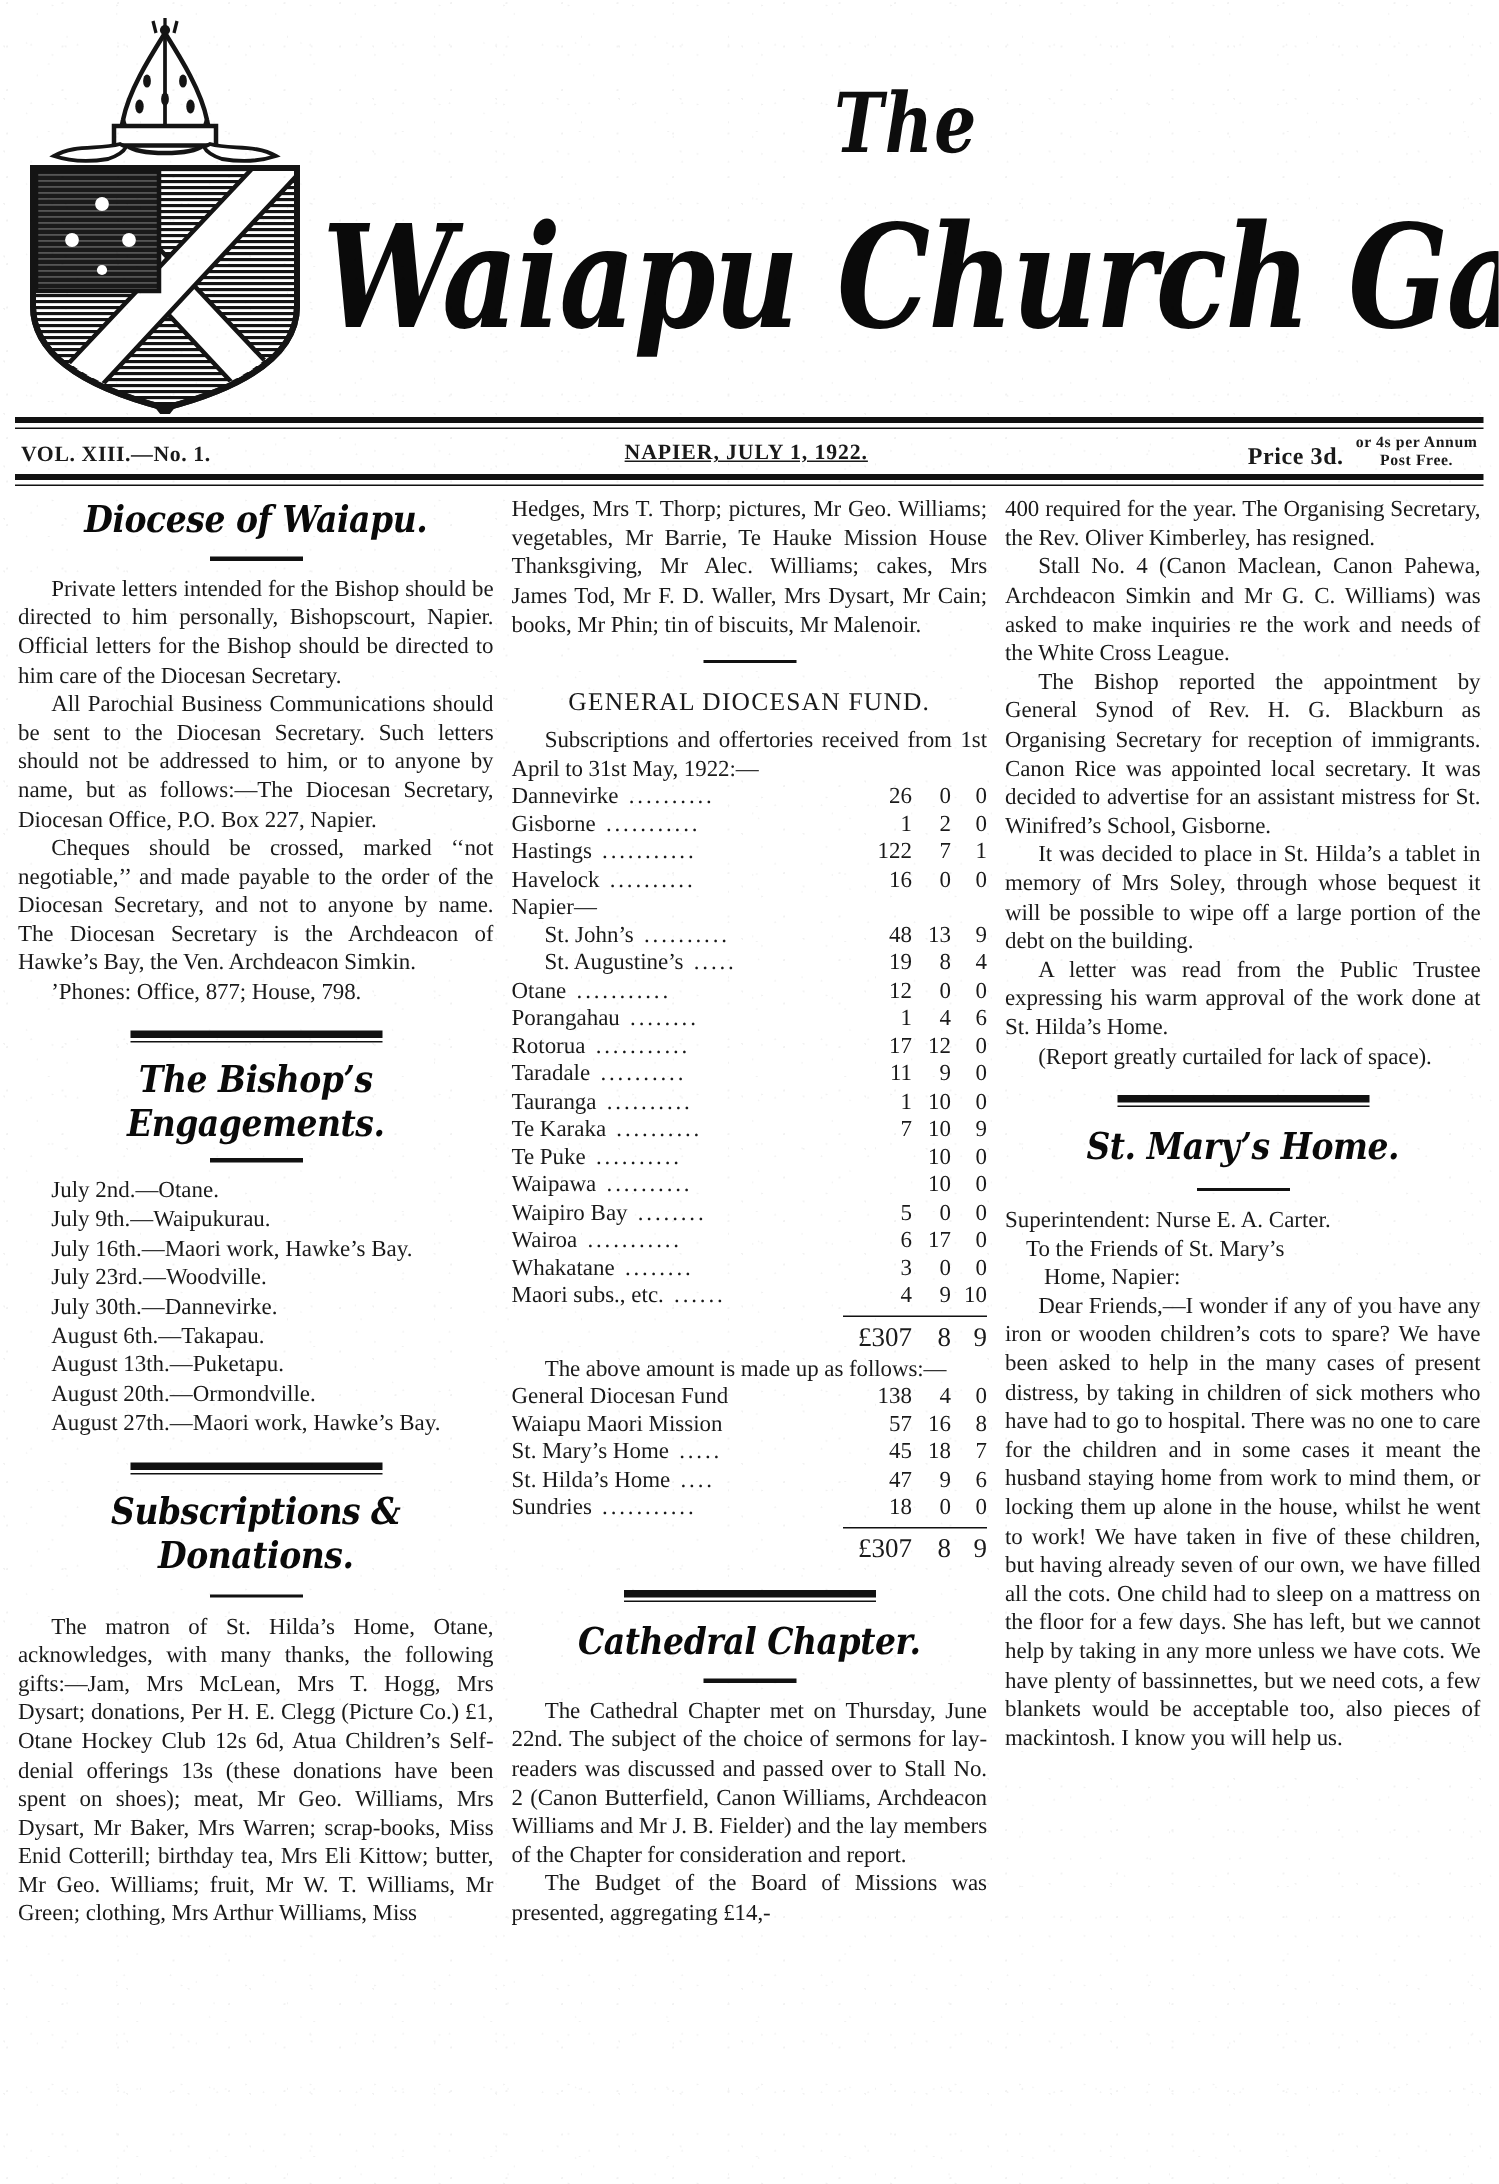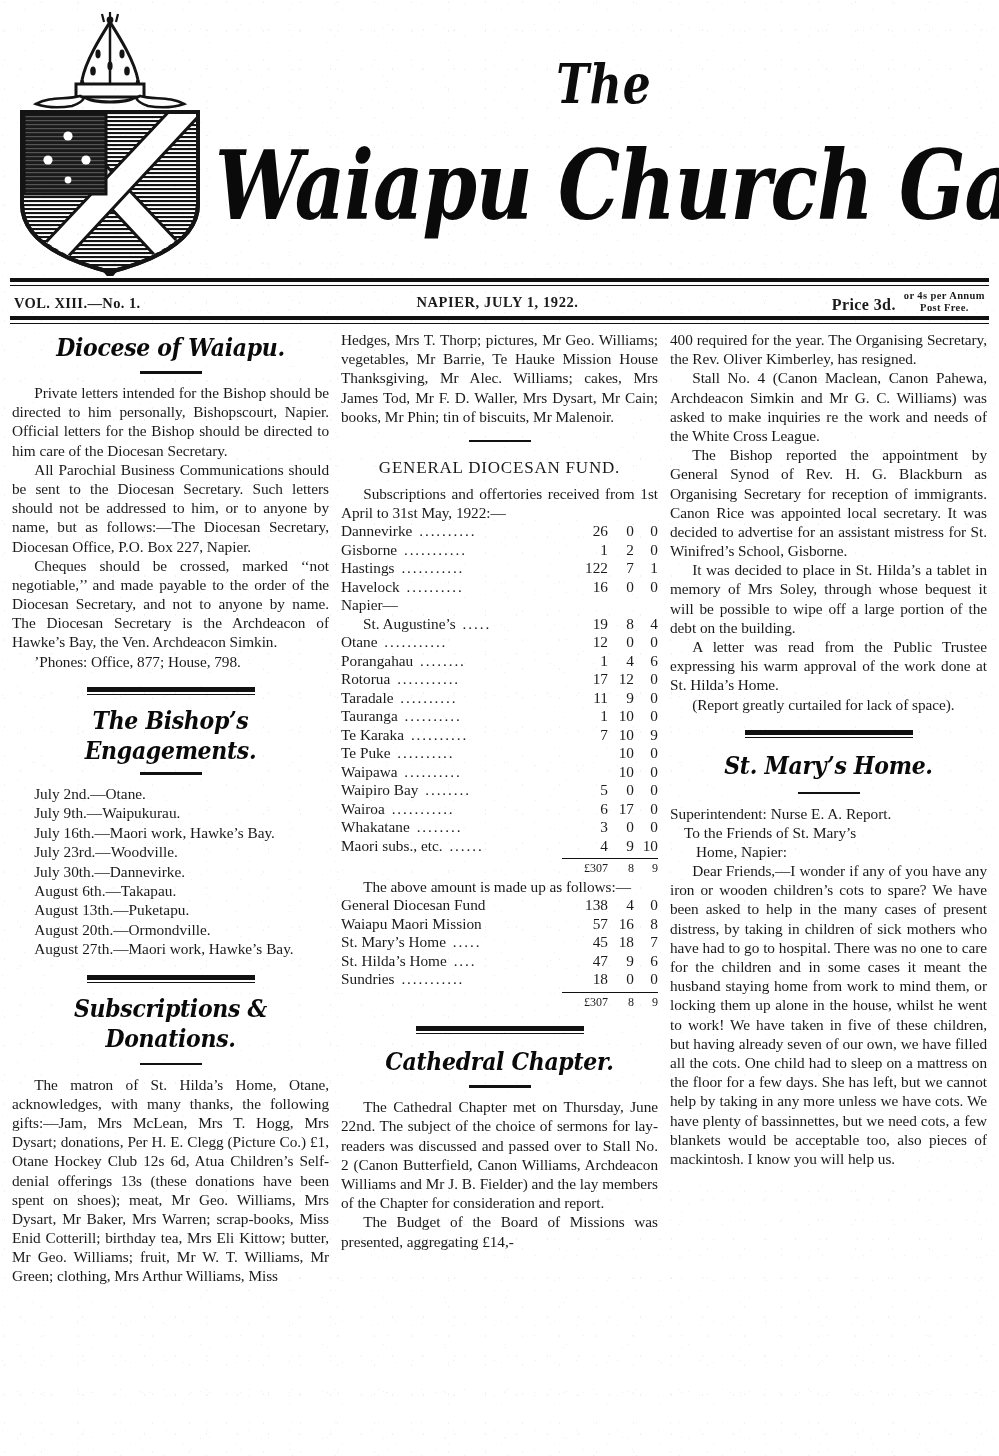--- a/index.html
+++ b/index.html
@@ -92,20 +92,21 @@
     font-weight: bold;
     letter-spacing: 0.4px;
   }
   .volbar .vol {
     position: absolute; left: 2px; top: 9px;
   }
   .volbar .place {
     position: absolute; left: 0; right: 4px; top: 8px;
     text-align: center;
     letter-spacing: 0.6px;
+    text-decoration: underline;
   }
   .volbar .price-wrap {
     position: absolute; right: 2px; top: 4px;
     text-align: right;
     white-space: nowrap;
   }
   .volbar .price {
     display: inline-block;
     vertical-align: top;
     margin-top: 6px;
@@ -221,21 +222,21 @@
   td.c-shill  { width: 26px; }
   td.c-pence  { width: 24px; }
   tr.plainrow td { padding: 0; }
   .totrule {
     width: 96px;
     border-top: 1.7px solid #111;
     margin: 3px 0 2px auto;
   }
   .total-line {
     text-align: right;
-    font-size: 12px;
+    font-size: 18px;
     line-height: 1.3;
     font-variant-numeric: tabular-nums;
   }
   .total-line .t-p { display: inline-block; width: 40px; text-align: right; }
   .total-line .t-s { display: inline-block; width: 26px; text-align: right; }
   .total-line .t-d { display: inline-block; width: 24px; text-align: right; }
 
   .supertext {
     font-size: 15.3px;
     line-height: 1.25;
@@ -415,20 +416,26 @@
           <td class="fnum c-shill">0</td>
           <td class="fnum c-pence">0</td>
         </tr>
         <tr class="plainrow">
           <td class="fname"><span>Napier—</span></td>
           <td class="fnum c-pounds"></td>
           <td class="fnum c-shill"></td>
           <td class="fnum c-pence"></td>
         </tr>
         <tr>
+          <td class="fname ind"><span>St. John’s</span> <span class="leader">..........</span></td>
+          <td class="fnum c-pounds">48</td>
+          <td class="fnum c-shill">13</td>
+          <td class="fnum c-pence">9</td>
+        </tr>
+        <tr>
           <td class="fname ind"><span>St. Augustine’s</span> <span class="leader">.....</span></td>
           <td class="fnum c-pounds">19</td>
           <td class="fnum c-shill">8</td>
           <td class="fnum c-pence">4</td>
         </tr>
         <tr>
           <td class="fname"><span>Otane</span> <span class="leader">...........</span></td>
           <td class="fnum c-pounds">12</td>
           <td class="fnum c-shill">0</td>
           <td class="fnum c-pence">0</td>
@@ -565,21 +572,21 @@
     <p class="txt">It was decided to place in St. Hilda’s a tablet in memory of Mrs Soley, through whose bequest it will be possible to wipe off a large portion of the debt on the building.</p>
     <p class="txt">A letter was read from the Public Trustee expressing his warm approval of the work done at St. Hilda’s Home.</p>
     <p class="txt">(Report greatly curtailed for lack of space).</p>
 
     <div class="hr-heavy"></div>
 
     <h2 class="sec">St. Mary’s Home.</h2>
     <div class="hr-thin"></div>
 
     <p class="supertext">
-      <span>Superintendent: Nurse E. A. Report.</span>
+      <span>Superintendent: Nurse E. A. Carter.</span>
       <span class="l2">To the Friends of St. Mary’s</span>
       <span class="l3">Home, Napier:</span>
     </p>
 
     <p class="txt">Dear Friends,—I wonder if any of you have any iron or wooden children’s cots to spare? We have been asked to help in the many cases of present distress, by taking in children of sick mothers who have had to go to hospital. There was no one to care for the children and in some cases it meant the husband staying home from work to mind them, or locking them up alone in the house, whilst he went to work! We have taken in five of these children, but having already seven of our own, we have filled all the cots. One child had to sleep on a mattress on the floor for a few days. She has left, but we cannot help by taking in any more unless we have cots. We have plenty of bassinnettes, but we need cots, a few blankets would be acceptable too, also pieces of mackintosh. I know you will help us.</p>
   </div>
 
 </div>
 
 </body></html>

